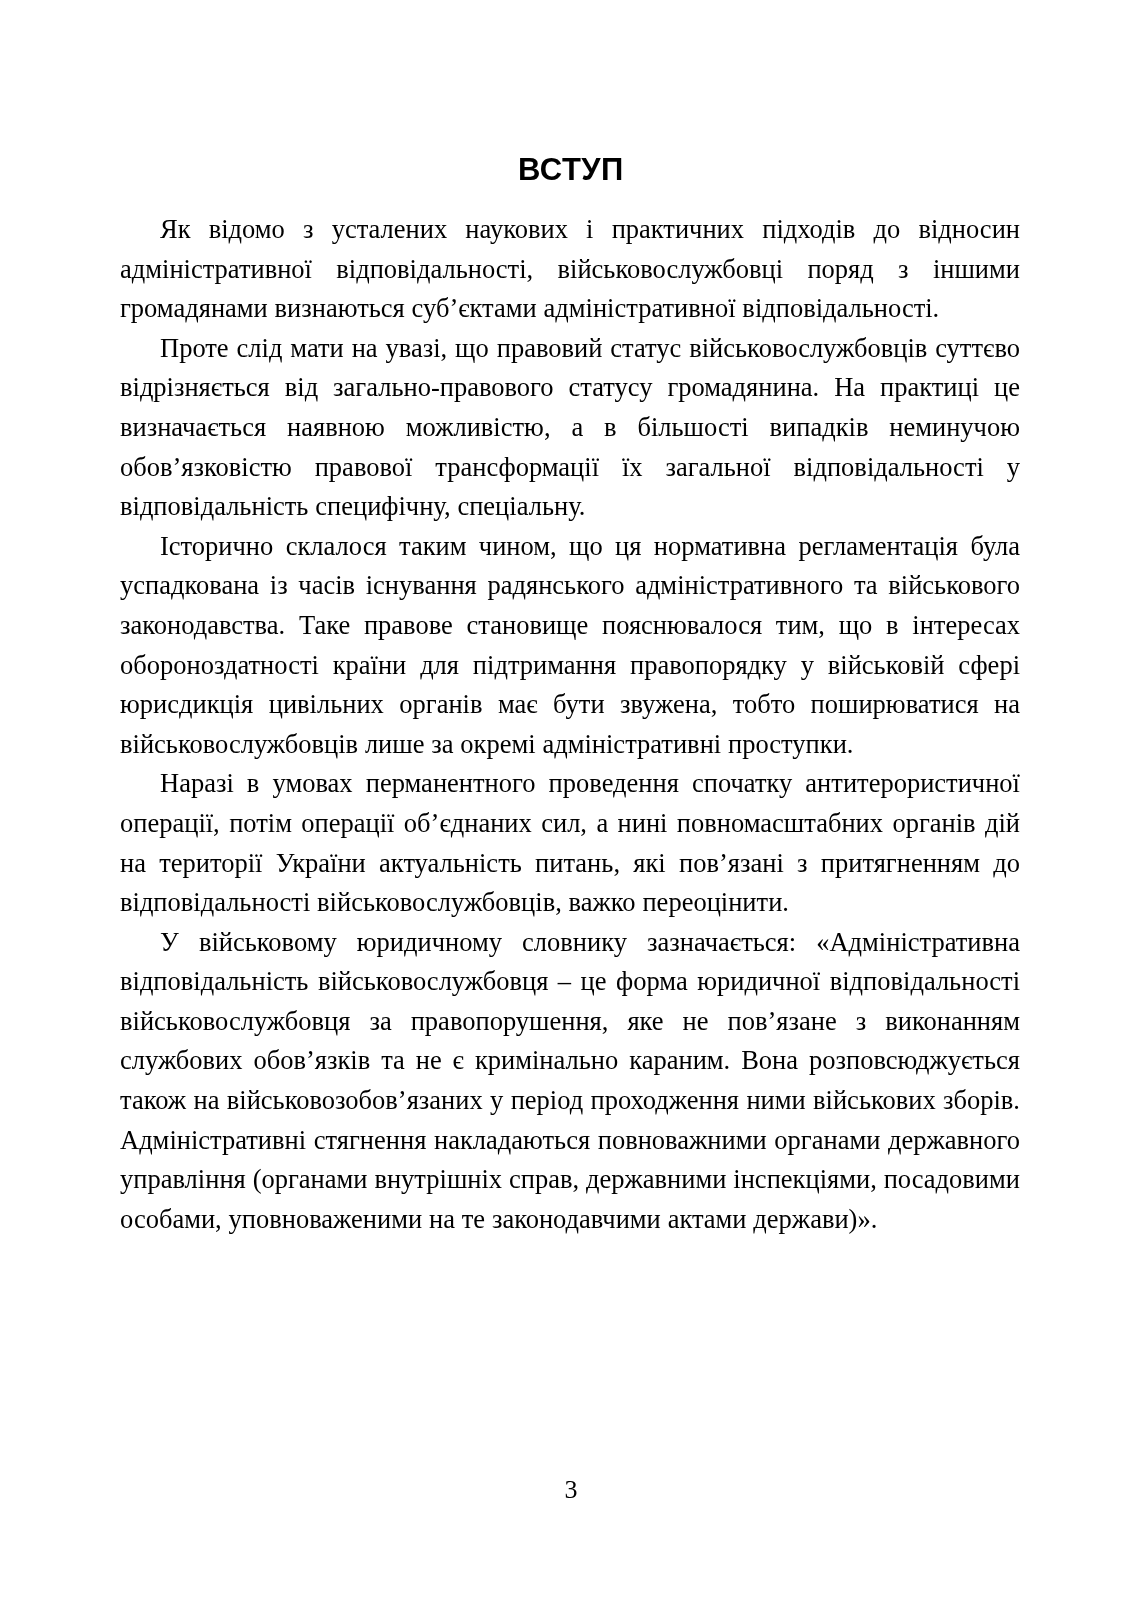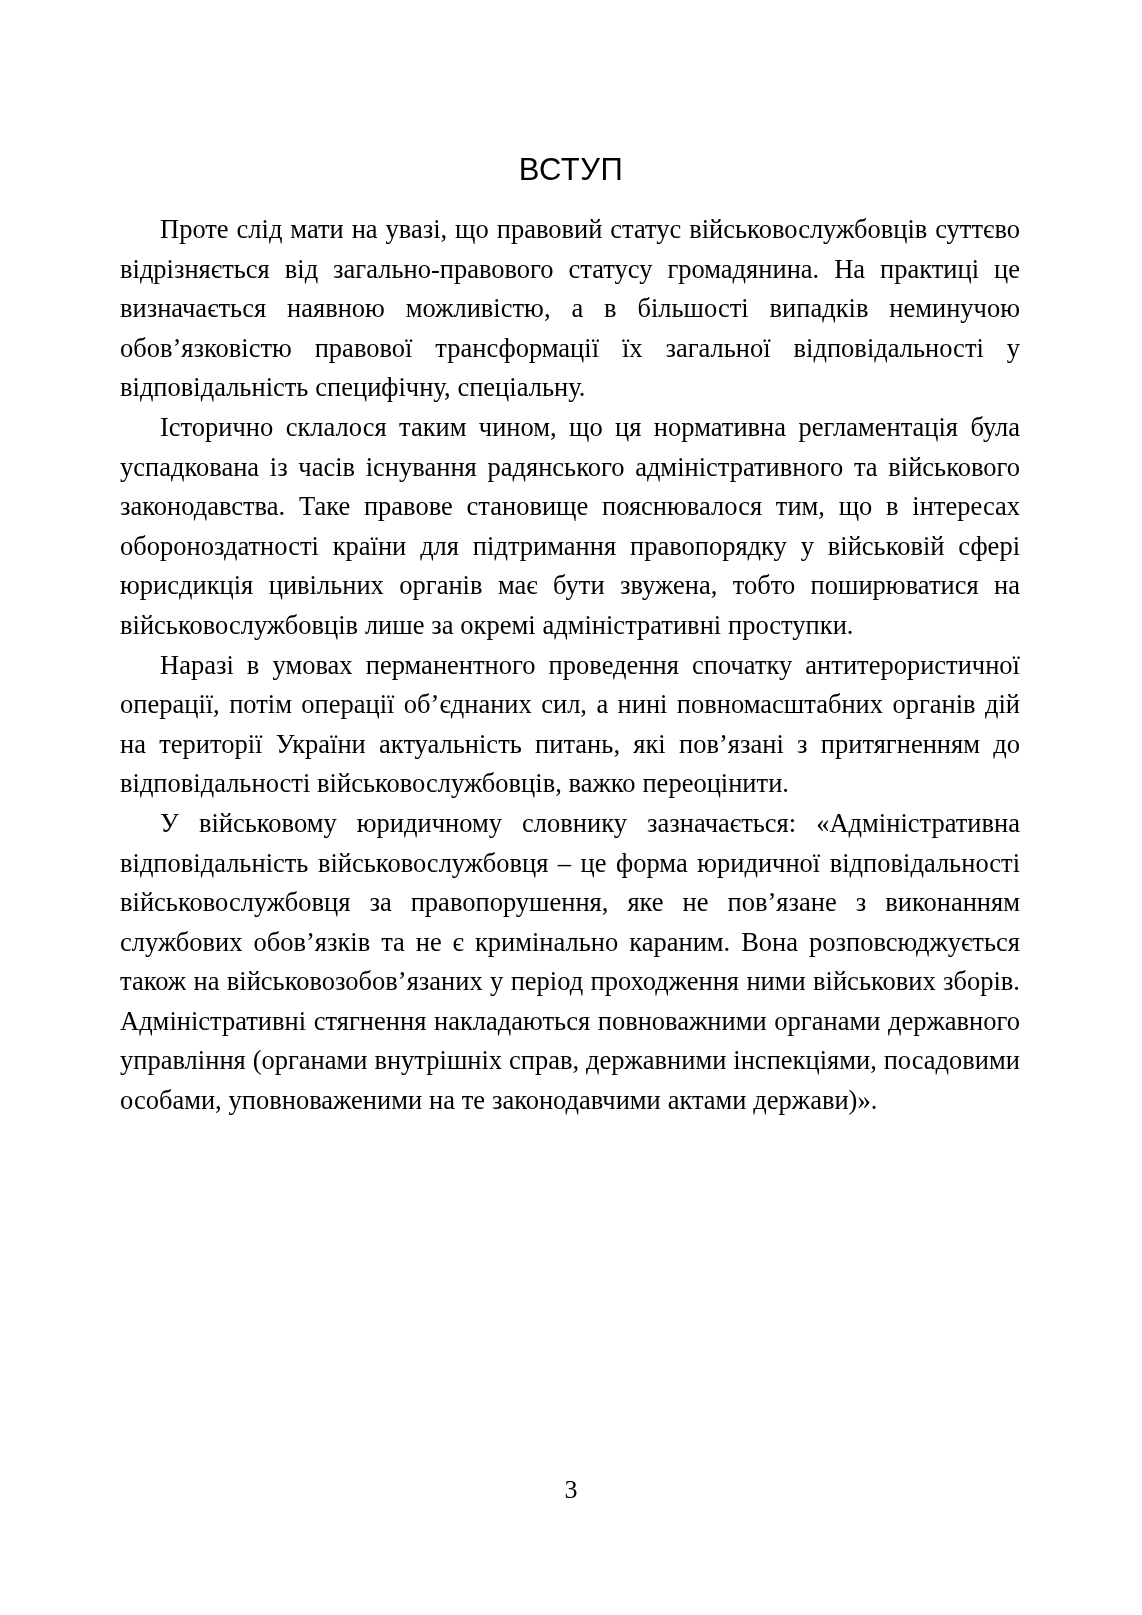--- a/index.html
+++ b/index.html
@@ -25,21 +25,21 @@
     background: #ffffff;
   }
 
   .page-heading {
     position: absolute;
     top: 131px;
     left: 0;
     right: 0;
     text-align: center;
     font-family: "Liberation Sans", "DejaVu Sans", sans-serif;
-    font-weight: normal;
+    font-weight: bold;
     font-size: 31px;
     letter-spacing: 0.5px;
     line-height: 1.15;
     color: #000000;
   }
 
   .body-copy {
     position: absolute;
     top: 210px;
     left: 120px;
@@ -69,20 +69,21 @@
   }
 </style>
 </head>
 <body>
 
 <div class="page">
 
   <h1 class="page-heading">ВСТУП</h1>
 
   <div class="body-copy">
+    <p>Як відомо з усталених наукових і практичних підходів до відносин адміністративної відповідальності, військовослужбовці поряд з іншими громадянами визнаються суб’єктами адміністративної відповідальності.</p>
     <p>Проте слід мати на увазі, що правовий статус військовослужбовців суттєво відрізняється від загально-правового статусу громадянина. На практиці це визначається наявною можливістю, а в більшості випадків неминучою обов’язковістю правової трансформації їх загальної відповідальності у відповідальність специфічну, спеціальну.</p>
     <p>Історично склалося таким чином, що ця нормативна регламентація була успадкована із часів існування радянського адміністративного та військового законодавства. Таке правове становище пояснювалося тим, що в інтересах обороноздатності країни для підтримання правопорядку у військовій сфері юрисдикція цивільних органів має бути звужена, тобто поширюватися на військовослужбовців лише за окремі адміністративні проступки.</p>
     <p>Наразі в умовах перманентного проведення спочатку антитерористичної операції, потім операції об’єднаних сил, а нині повномасштабних органів дій на території України актуальність питань, які пов’язані з притягненням до відповідальності військовослужбовців, важко переоцінити.</p>
     <p>У військовому юридичному словнику зазначається: «Адміністративна відповідальність військовослужбовця – це форма юридичної відповідальності військовослужбовця за правопорушення, яке не пов’язане з виконанням службових обов’язків та не є кримінально караним. Вона розповсюджується також на військовозобов’язаних у період проходження ними військових зборів. Адміністративні стягнення накладаються повноважними органами державного управління (органами внутрішніх справ, державними інспекціями, посадовими особами, уповноваженими на те законодавчими актами держави)».</p>
   </div>
 
   <div class="page-number">3</div>
 
 </div>
 

